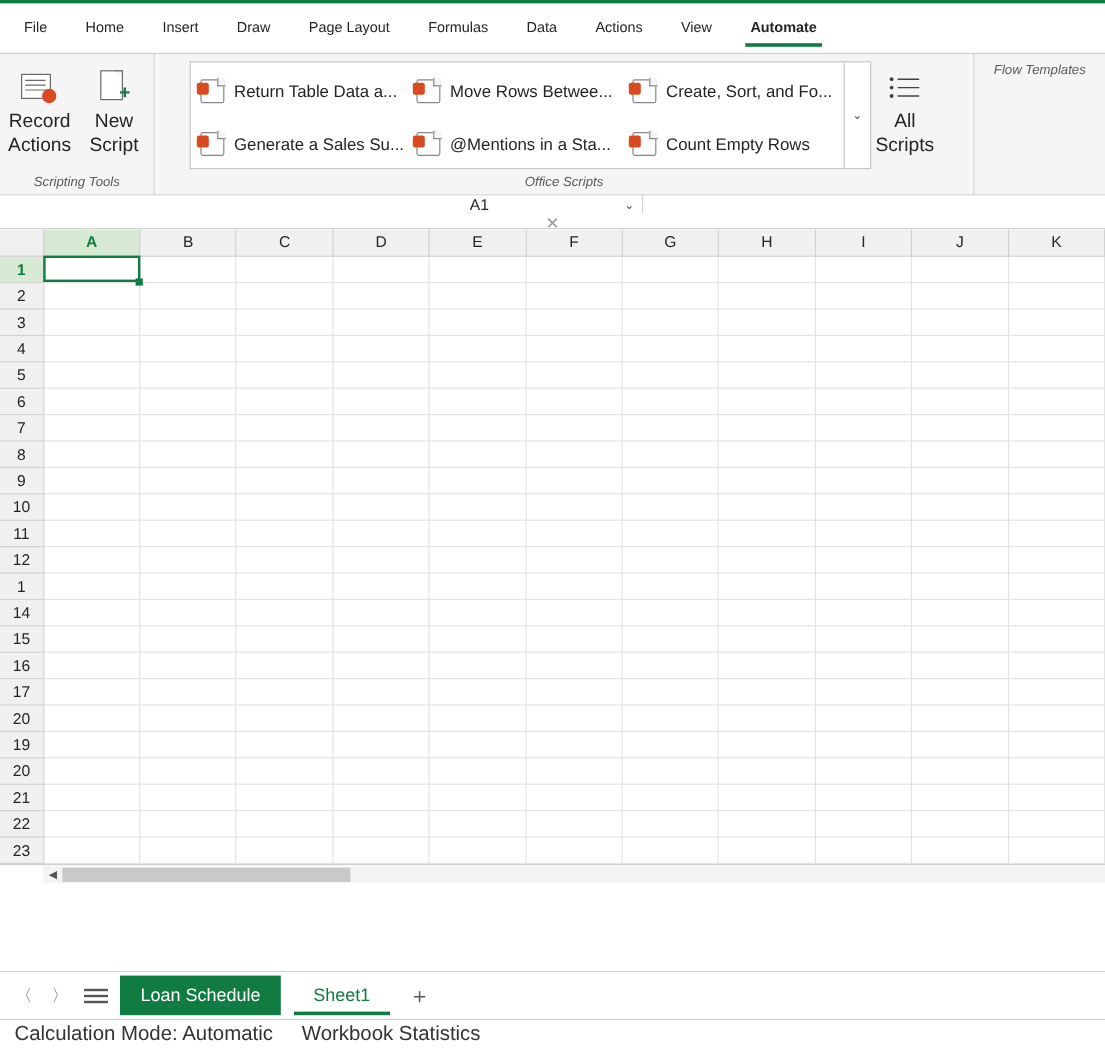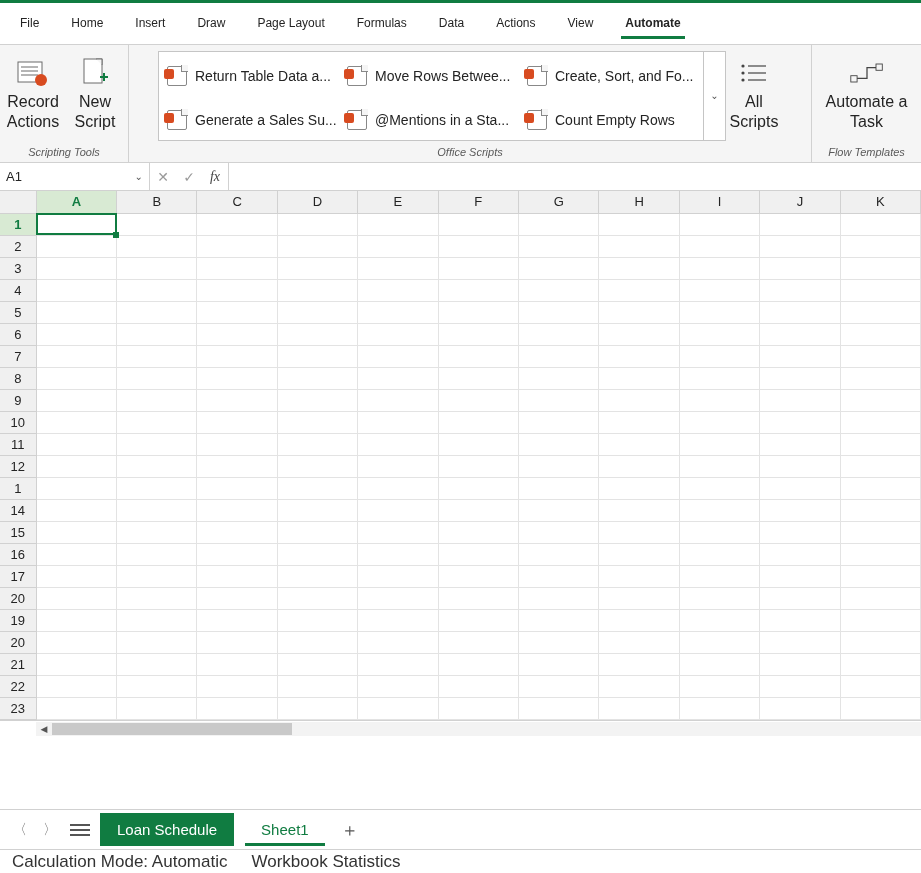--- a/index.html
+++ b/index.html
@@ -16,21 +16,21 @@
   .group-label { font-size:11px; color:#5a5a5a; padding:4px 0 2px 0; text-align:center; min-height:18px;font-style:italic; }
   .big-btn { display:flex; flex-direction:column; align-items:center; justify-content:flex-start; width:56px; height:90px; gap:2px; cursor:pointer; padding-top:4px; text-align:center; font-size:16px; line-height:1.15;}
   .big-btn .icon-slot { width:36px; height:36px; display:flex; align-items:center; justify-content:center; }
   .gallery { border:1px solid #c5c5c5; background:#fff; display:flex; height:90px; }
   .gallery-grid { display:grid; grid-template-columns:repeat(3, 180px); grid-auto-rows:44px; gap:0; padding:2px; }
   .gal-item { display:flex; align-items:center; gap:8px; padding:4px 6px; cursor:pointer; white-space:nowrap; overflow:hidden; text-overflow:ellipsis; font-size:14px;}
   .gal-item .mini-icon { width:20px; height:20px; flex:0 0 20px; }
   .gallery-drop { width:22px; border-left:1px solid #c5c5c5; display:flex; align-items:center; justify-content:center; cursor:pointer; }
   .chev { font-size:10px; color:#555; }
   
-  .fxrow { display:flex; align-items:center; height:28px; border-bottom:1px solid #d1d1d1; background:#fff; }
+  .fxrow { display:flex; align-items:center; height:28px; border-bottom:1px solid #d1d1d1; background:#fff;flex-direction:column; }
   .namebox { width:150px; height:100%; display:flex; align-items:center; justify-content:space-between; padding:0 6px; border-right:1px solid #d1d1d1; font-size:13px; }
   .namebox .dd { font-size:10px; color:#555; cursor:pointer; }
   .fx-cancel, .fx-enter, .fx-fx { width:26px; height:100%; display:flex; align-items:center; justify-content:center; color:#9a9a9a; cursor:pointer; }
   .fx-fx { color:#444; font-style:italic; font-family:'Times New Roman',serif; }
   .formula-input { flex:1; height:100%; border:none; border-left:1px solid #d1d1d1; outline:none; padding:0 6px; font-size:13px; }
   
   .sheet-area { position:relative; height:calc(873px - 3px - 42px - 118px - 28px - 40px - 24px); overflow:hidden; background:#fff;}
   .grid-table { border-collapse:collapse; table-layout:fixed; width:100%; }
   .corner { width:36px; height:22px; background:#f0f0f0; border-right:1px solid #d1d1d1; border-bottom:1px solid #d1d1d1;}
   .colh { width:80px; height:22px; background:#f0f0f0; border:1px solid #d1d1d1; border-top:none; font-size:13px; text-align:center; font-weight:400; cursor:pointer;}
@@ -185,33 +185,20 @@
           </svg>
         </div>
         <span>All</span>
         <span>Scripts</span>
       </div>
     </div>
     <div class="group-label">Office Scripts</div>
   </div>
 
   <div class="group" style="width:110px;">
-    <div class="group-body">
-      <div class="big-btn" style="width:90px;">
-        <div class="icon-slot">
-          <svg width="40" height="26" viewBox="0 0 40 26">
-            <rect x="2" y="16" width="7" height="7" fill="none" stroke="#444"></rect>
-            <rect x="30" y="3" width="7" height="7" fill="none" stroke="#444"></rect>
-            <path d="M9 19 L20 19 L20 7 L30 7" fill="none" stroke="#444" stroke-width="1.4"></path>
-          </svg>
-        </div>
-        <span>Automate a</span>
-        <span>Task</span>
-      </div>
-    </div>
     <div class="group-label">Flow Templates</div>
   </div>
 </div>
 
 <div class="fxrow">
   <div class="namebox">
     <span>A1</span>
     <span class="dd">⌄</span>
   </div>
   <div class="fx-cancel">✕</div>

